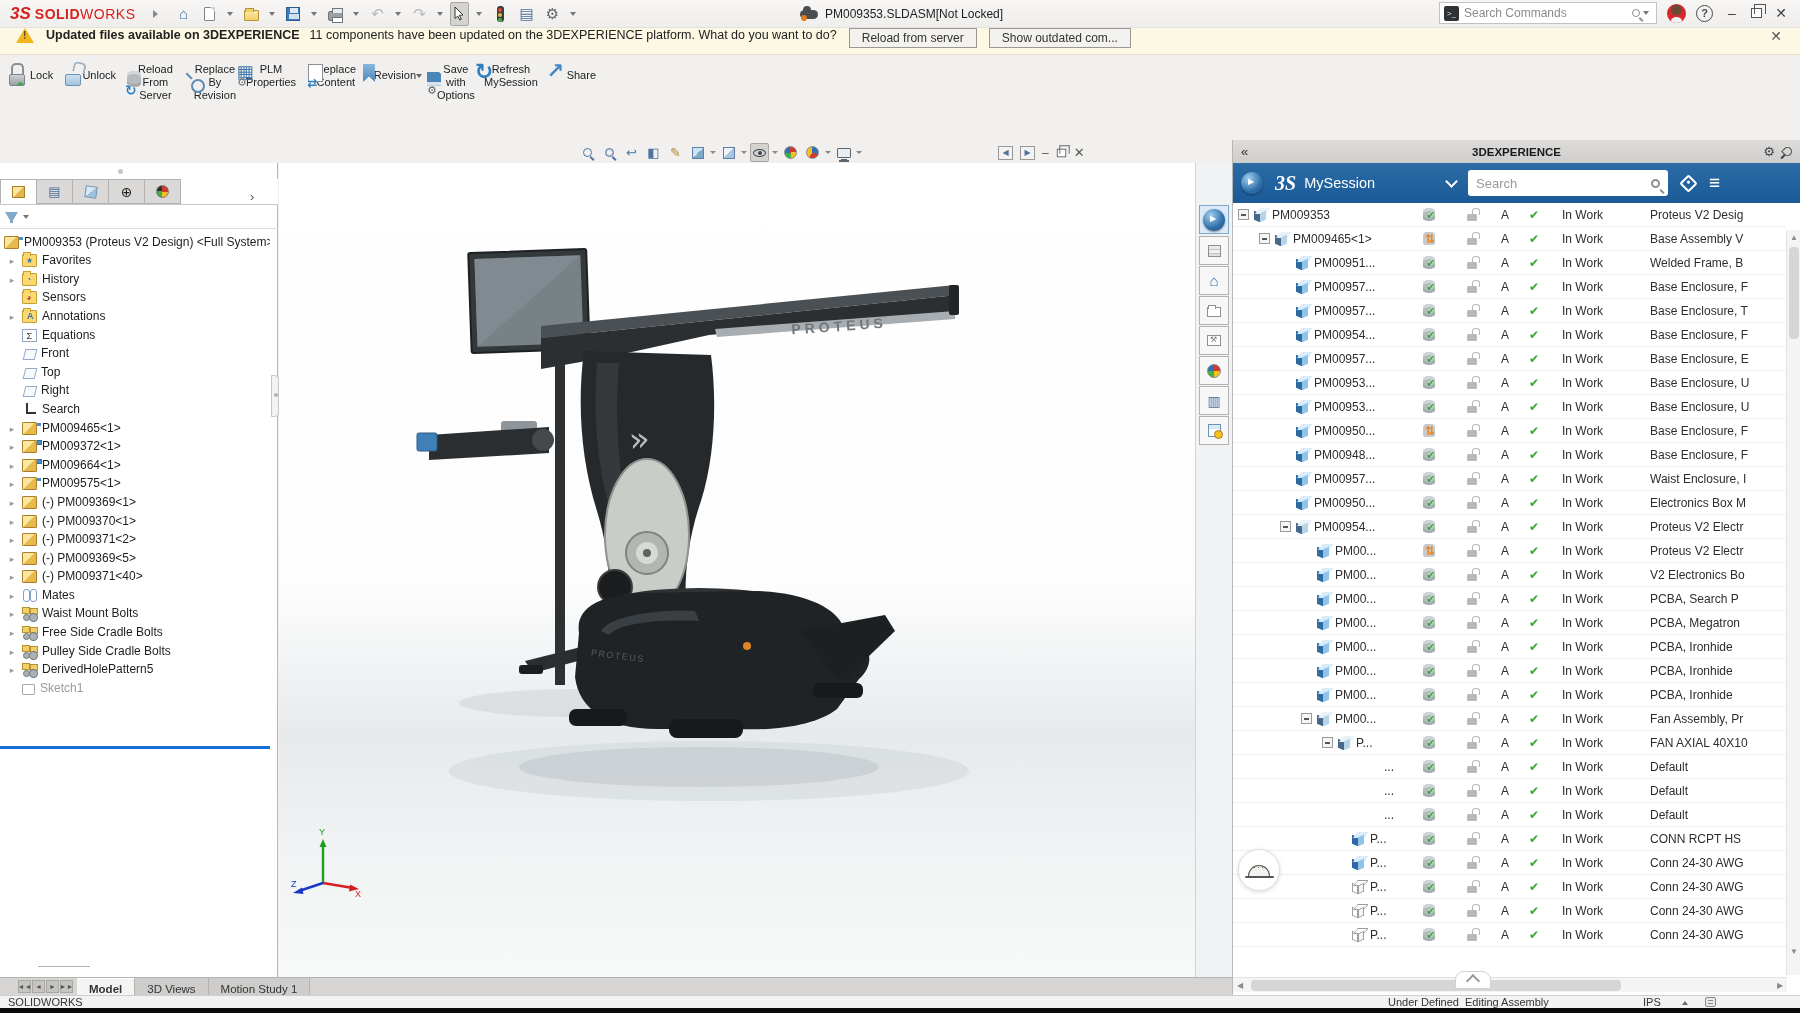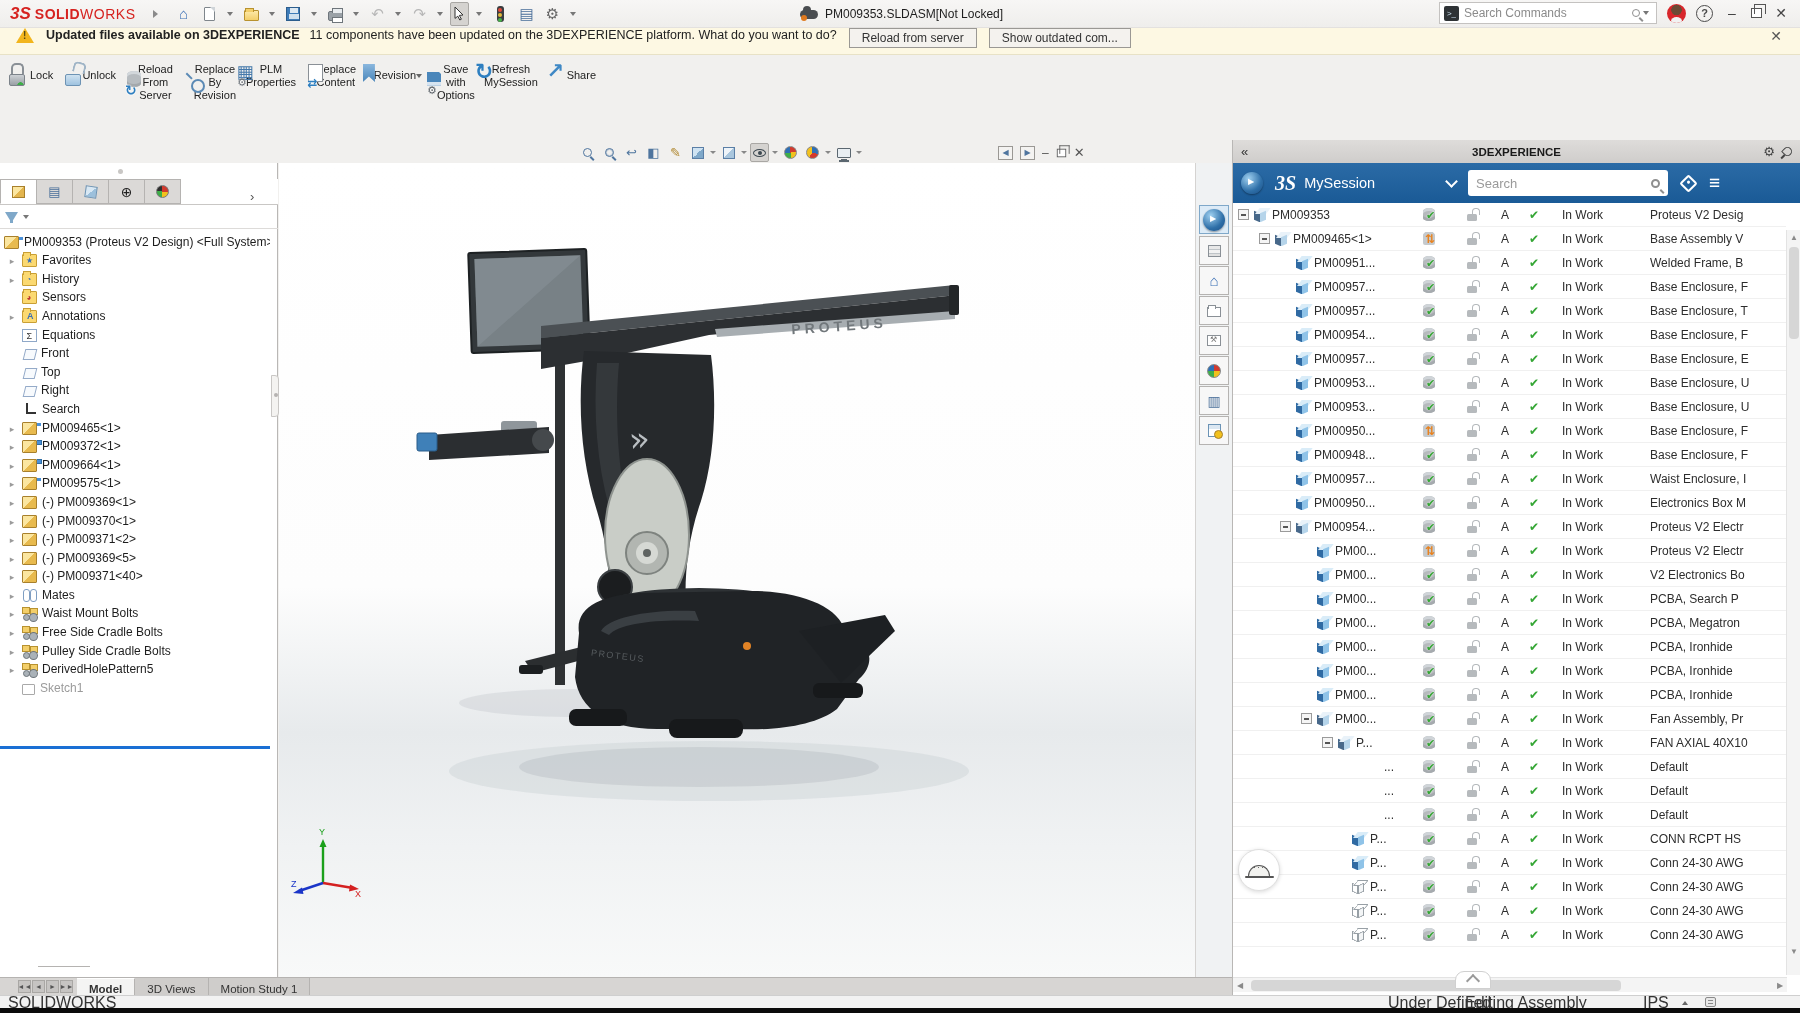--- a/index.html
+++ b/index.html
@@ -247,21 +247,21 @@
   .helmet-ic{width:22px;height:11px;border:1.6px solid #555;border-bottom:none;border-radius:11px 11px 0 0;background:#f2f2ef;position:relative}
   .helmet-ic::before{content:"";position:absolute;left:-4px;bottom:-2px;width:29px;height:2px;background:#555;border-radius:2px}
   .helmet-ic::after{content:"\00B7\00B7\00B7";position:absolute;left:4px;top:-4px;font-size:9px;letter-spacing:1px;color:#555}
 
   
   .bottabs{position:absolute;left:0;top:977px;width:1232px;height:18px;background:#d7d5d3;border-top:1px solid #b5b3b1;display:flex;align-items:stretch}
   .bt-nav{display:flex;align-items:center;gap:1px;padding:0 4px 0 18px}
   .bt-nav span{width:13px;height:13px;background:#c6c4c2;border:1px solid #a9a7a4;font-size:7px;color:#555;display:flex;align-items:center;justify-content:center}
   .btab{display:flex;align-items:flex-end;padding:0 12px;border-right:1px solid #b5b3b1;font-size:11.5px;color:#333;background:#cfcdcb}
   .btab.act-true{background:#f4f4f3;font-weight:bold;border-top:1px solid #fff}
-  .statusbar{position:absolute;left:0;top:995px;width:1800px;height:13px;background:#f2f2f2;border-top:1px solid #cfcfcf;font-size:16px;color:#333}
+  .statusbar{position:absolute;left:0;top:995px;width:1800px;height:13px;background:#f2f2f2;border-top:1px solid #cfcfcf;font-size:11px;color:#333}
   .sb-app{position:absolute;left:8px;top:0;line-height:13px}
   .sb-state{position:absolute;left:1388px;line-height:13px}
   .sb-mode{position:absolute;left:1465px;line-height:13px}
   .sb-units{position:absolute;left:1643px;line-height:13px}
   .sb-caret{position:absolute;left:1682px;top:5px;width:0;height:0;border-bottom:4px solid #666;border-left:3.5px solid transparent;border-right:3.5px solid transparent}
   .sb-edit{position:absolute;left:1705px;top:1px;width:11px;height:10px;border:1px solid #8a8a8a;border-radius:2px;background:#e8e8e8}
   .sb-edit::after{content:"";position:absolute;left:2px;top:2px;width:5px;height:1.4px;background:#8a8a8a;box-shadow:0 3px 0 #8a8a8a}
   .blackbar{position:absolute;left:0;top:1008px;width:1800px;height:5px;background:#0b0b0b}
 </style>
 </head>

